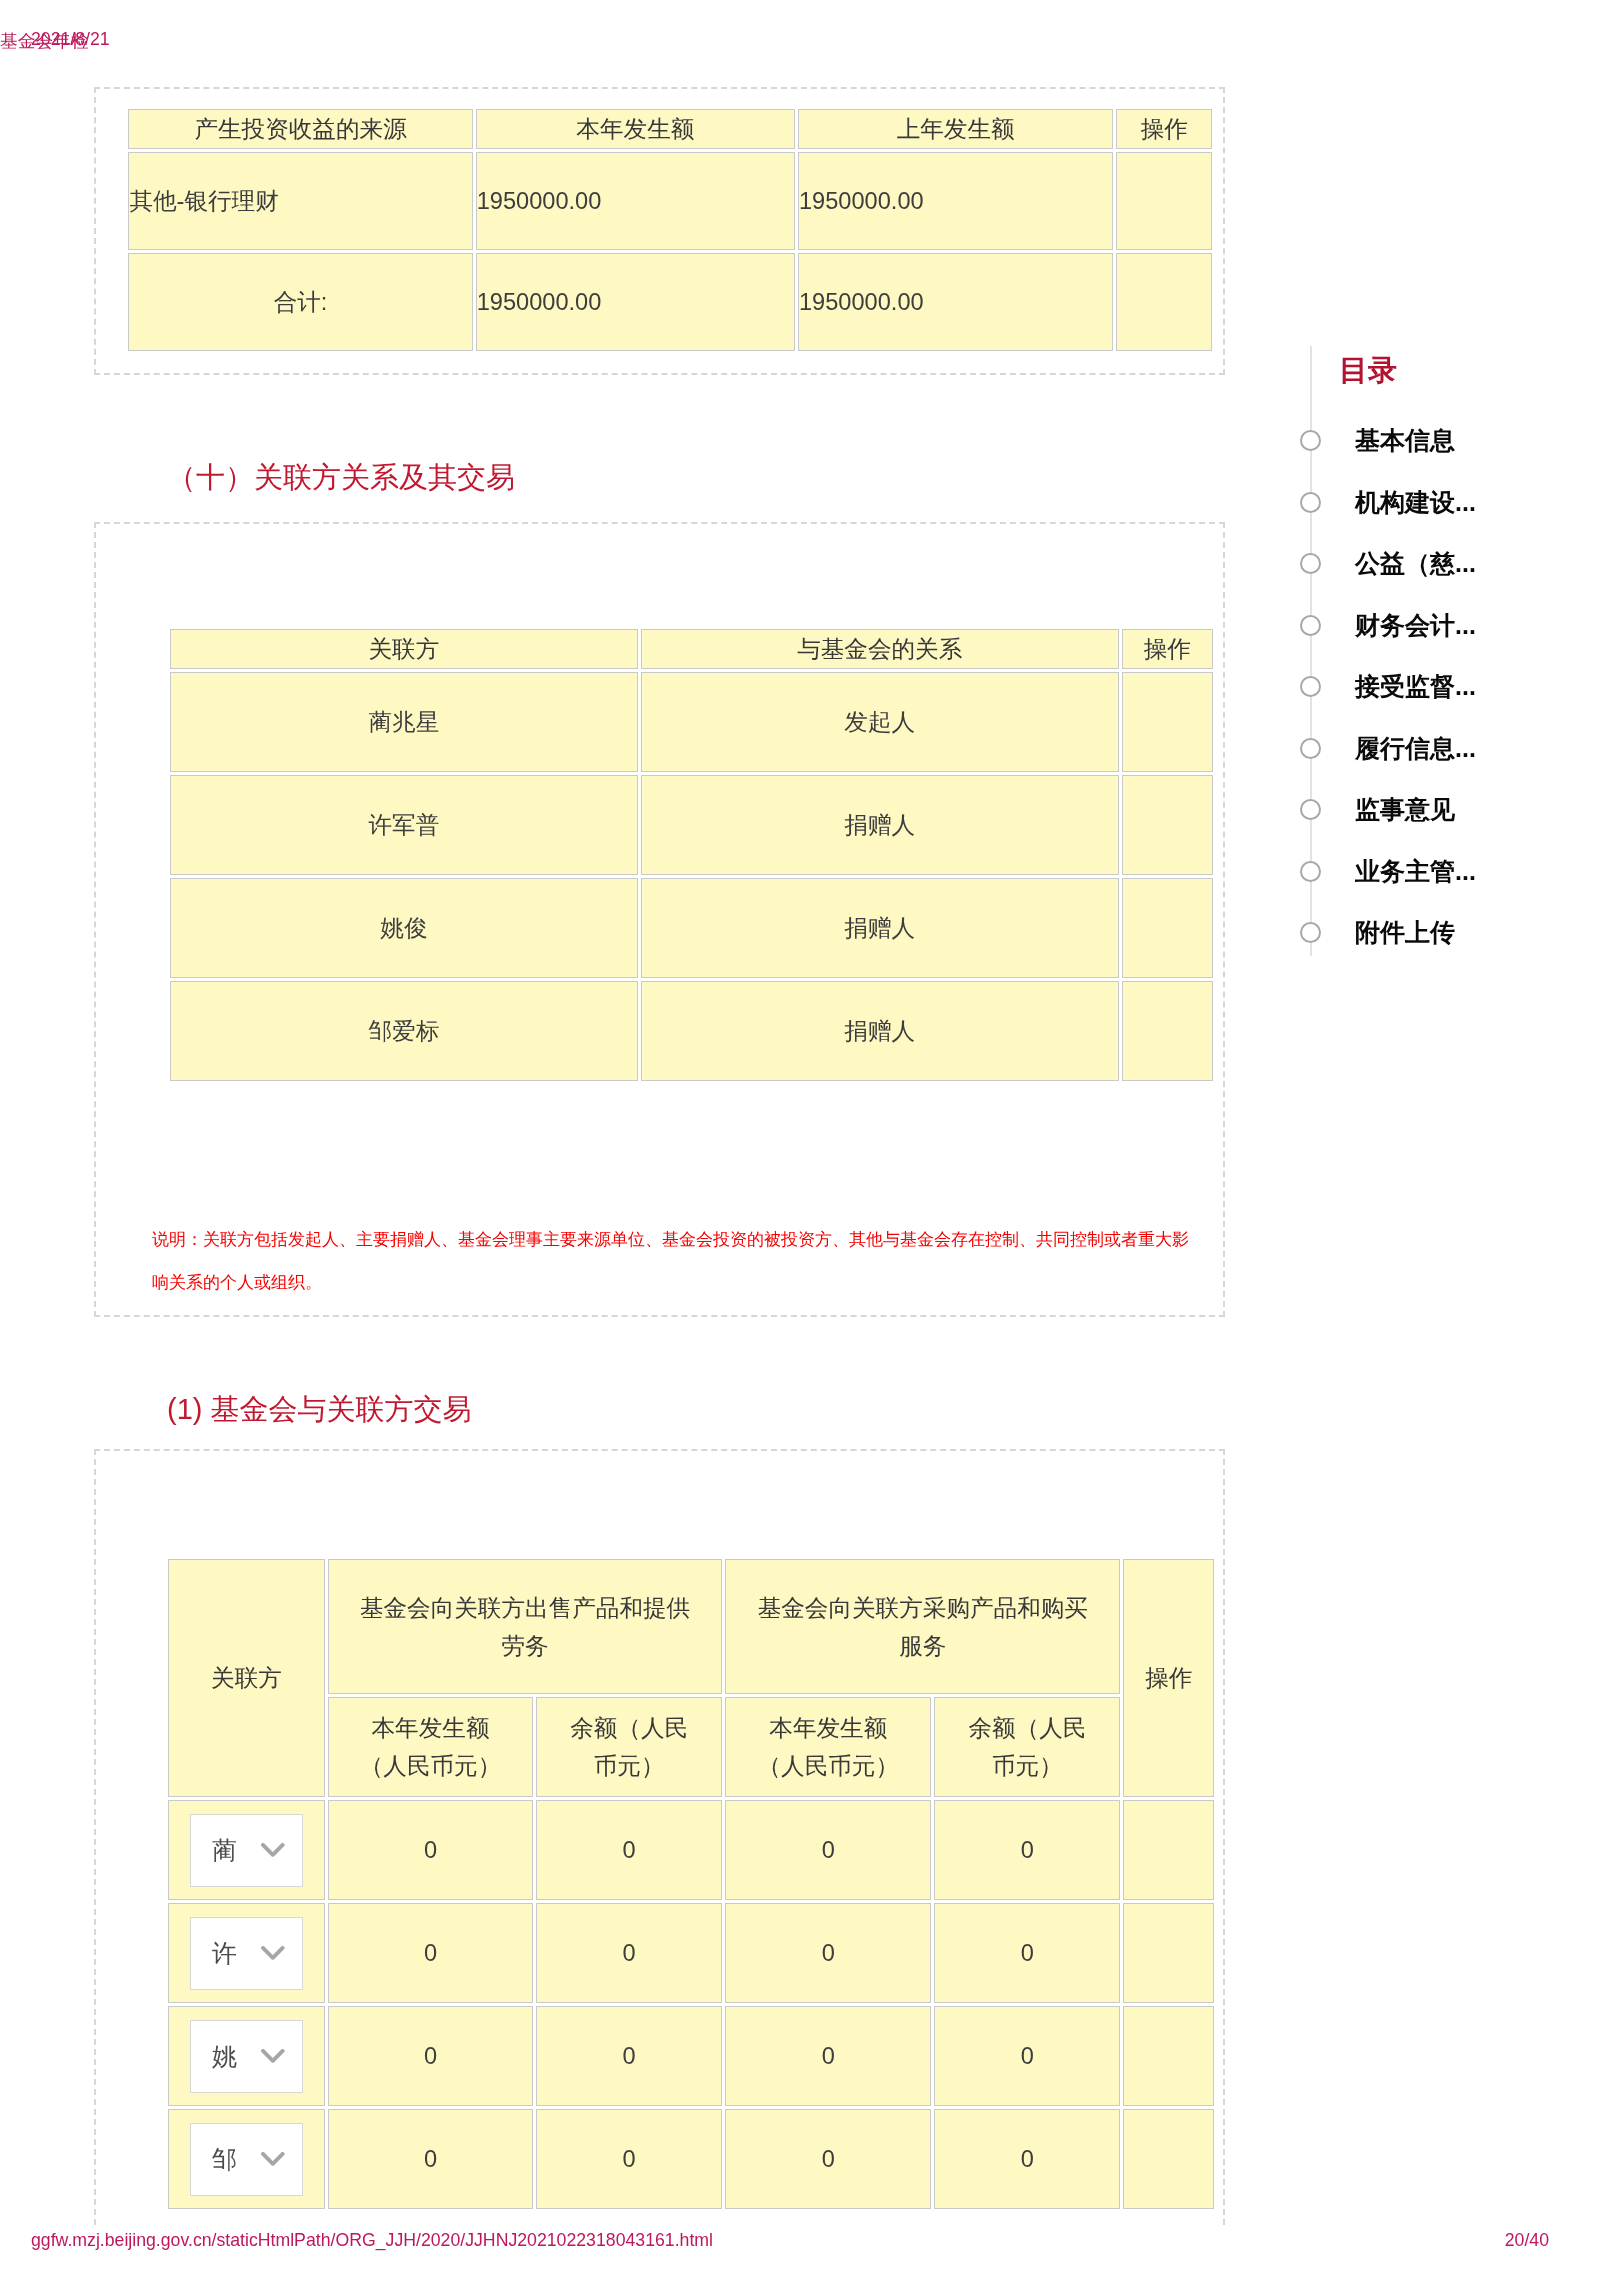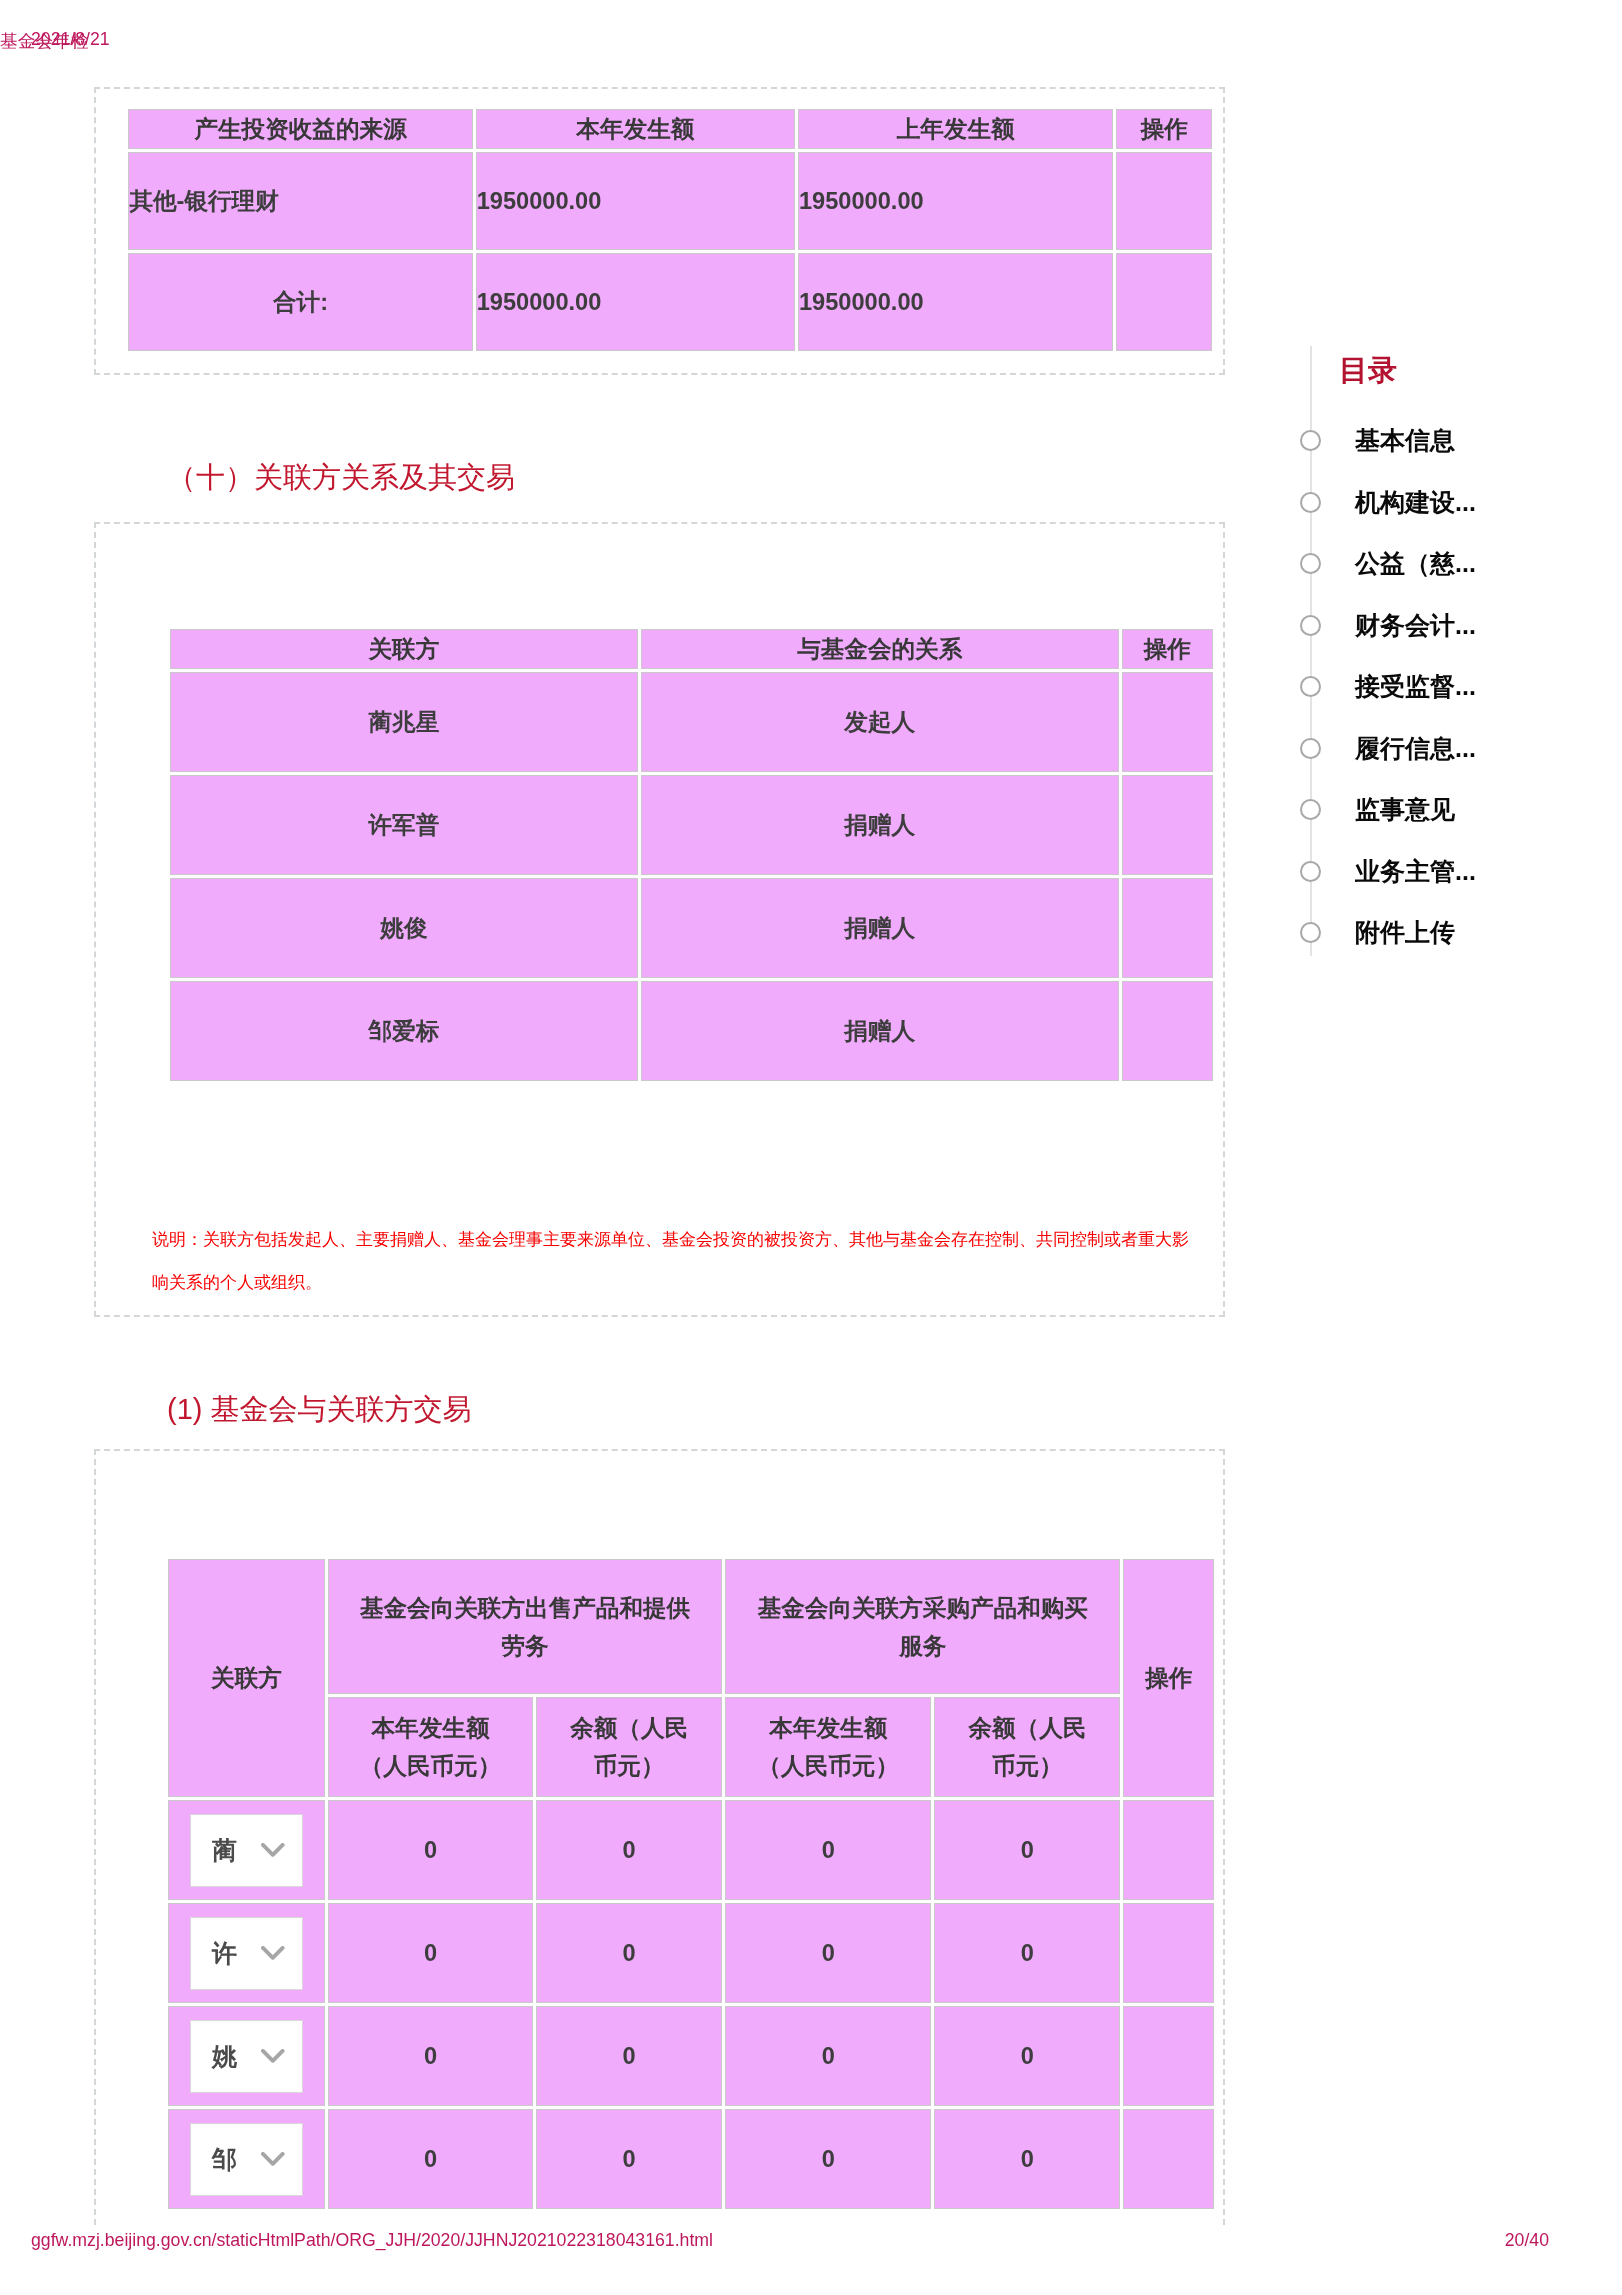--- a/index.html
+++ b/index.html
@@ -15,21 +15,21 @@
   .ftr-page  { right:73px; top:2230px; }
 
   
   .dashed-box { position:absolute; border:2px dashed #d4d7da; background:#ffffff; box-sizing:border-box; }
   .box1 { left:94px; top:87px;  width:1131px; height:288px; }
   .box2 { left:94px; top:522px;  width:1131px; height:795px; }
   .box3 { left:94px; top:1449px; width:1131px; height:776px; border-bottom:none; overflow:hidden; }
 
   
   .t { position:absolute; border-collapse:separate; border-spacing:3.9px; table-layout:fixed; }
-  .t th, .t td { border:1.3px solid #c9c9c9; background:#f0abfc; font-size:23.6px; font-weight:700;
+  .t th, .t td { border:1.3px solid #c9c9c9; background:#fef9c3; font-size:23.6px; font-weight:400;
                  color:#3d3d3d; vertical-align:middle; padding:0; }
   .t th { text-align:center; color:#383838; }
   .cl { text-align:left; padding-left:38px; }
   .cl2 { text-align:center; padding-left:21px; }
   .cc { text-align:center; }
   .pre { white-space:pre-line; line-height:38px; }
 
   .t1 { left:29.4px;  top:17px;  width:1090px; }
   .t1 th { height:38px; }
   .t1 td { height:96px; }

